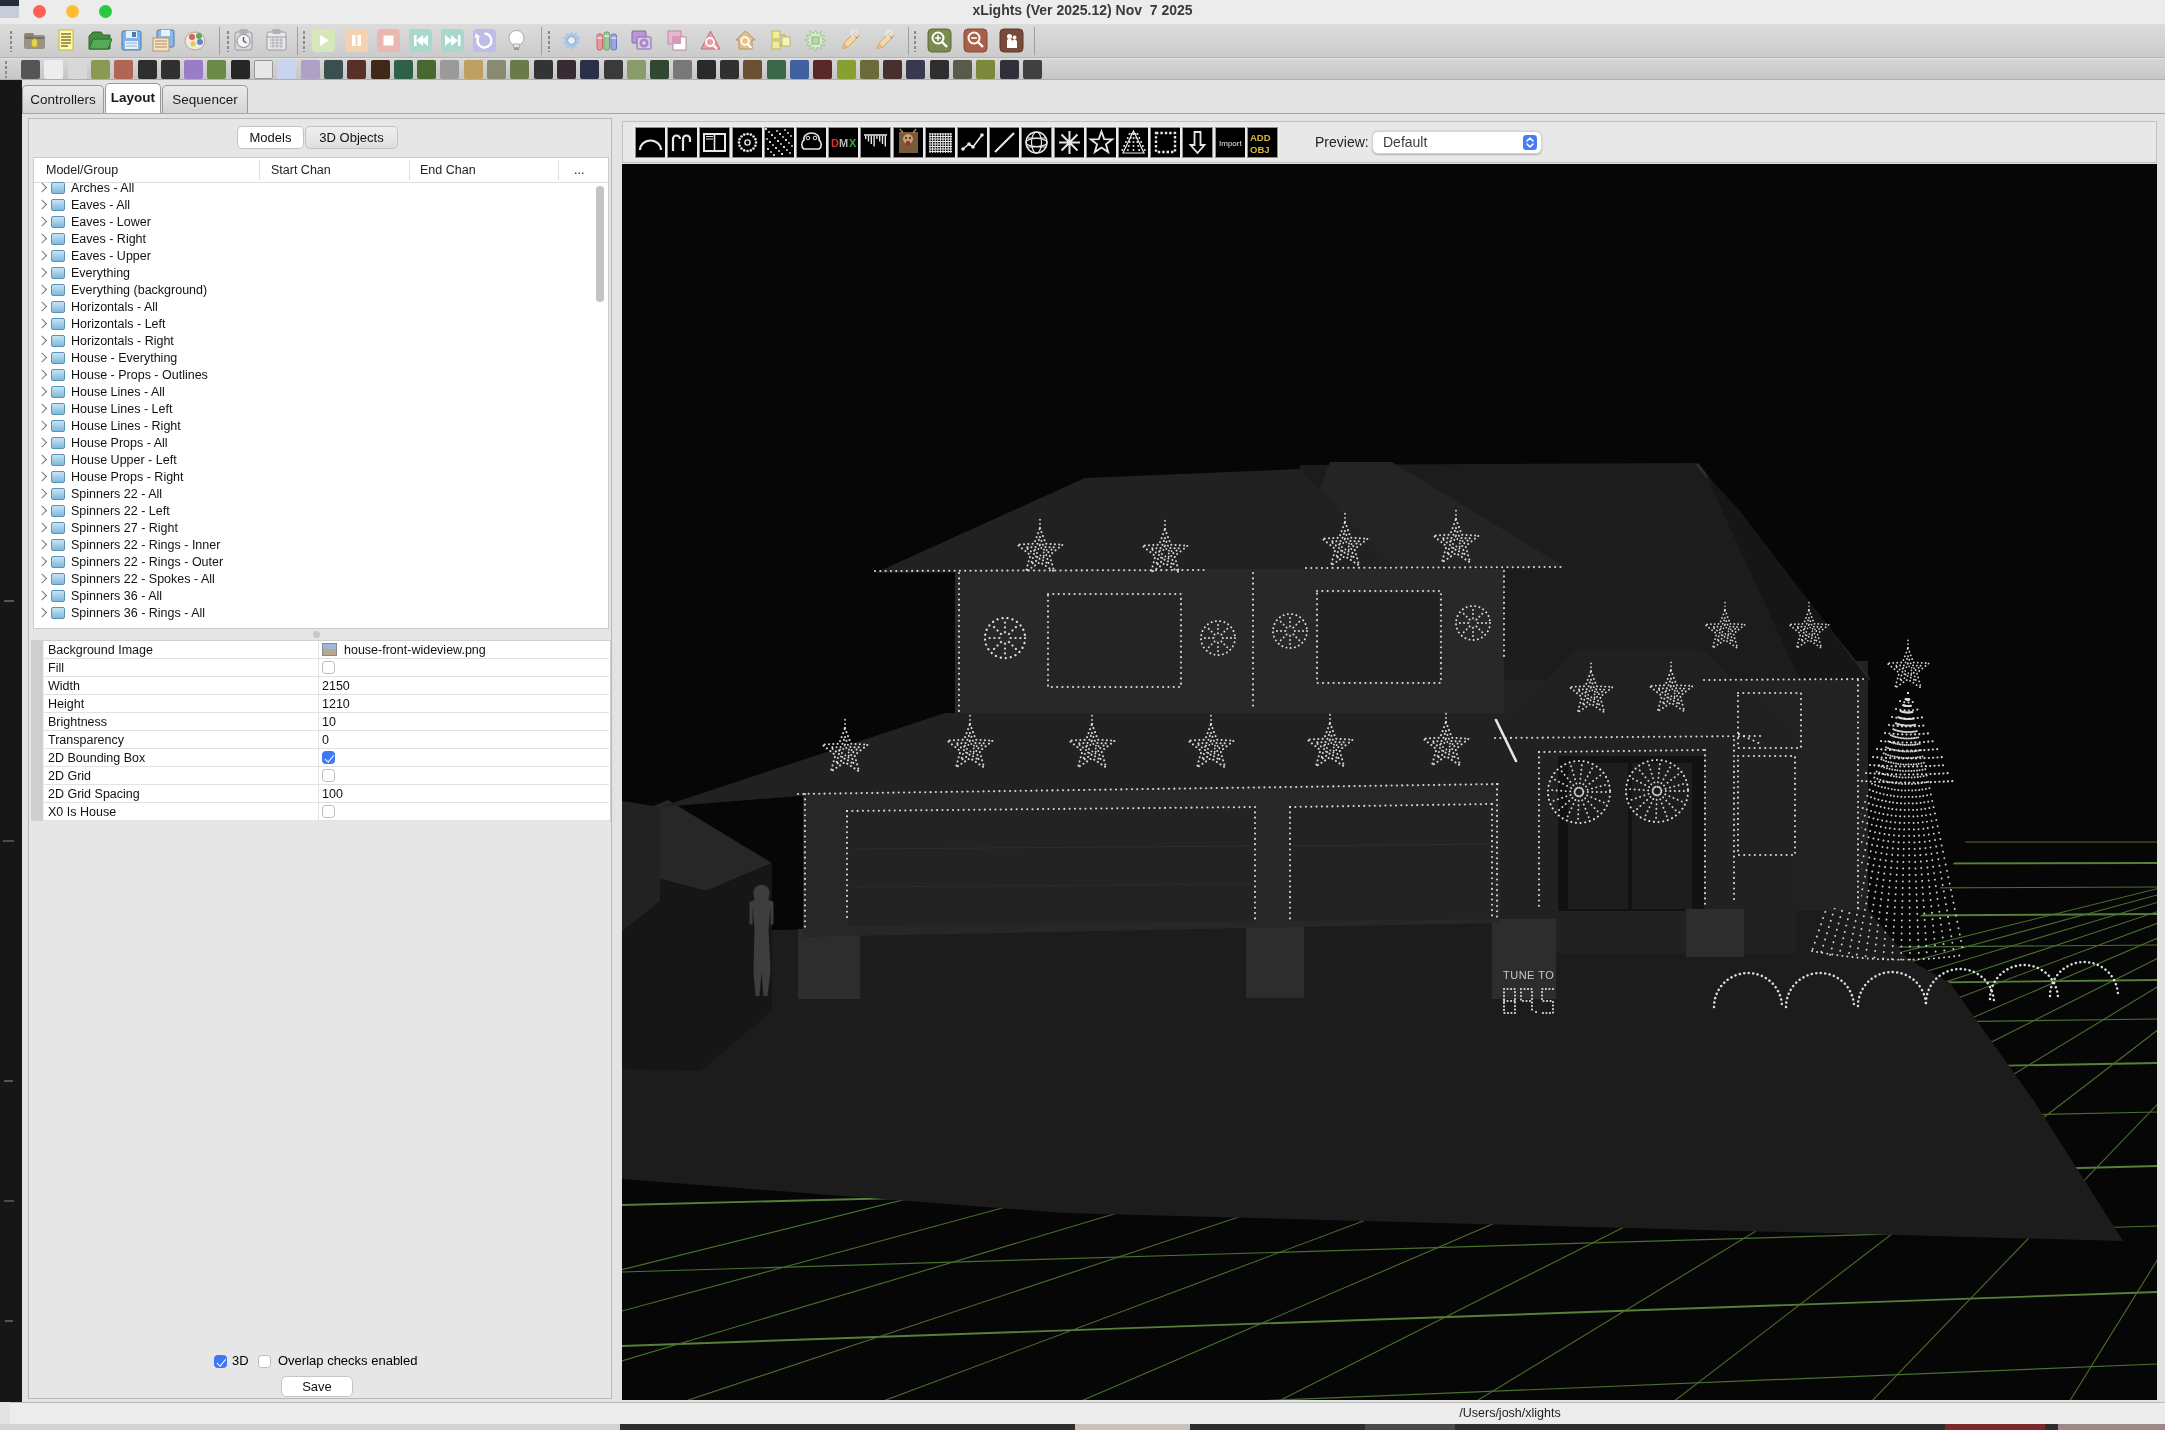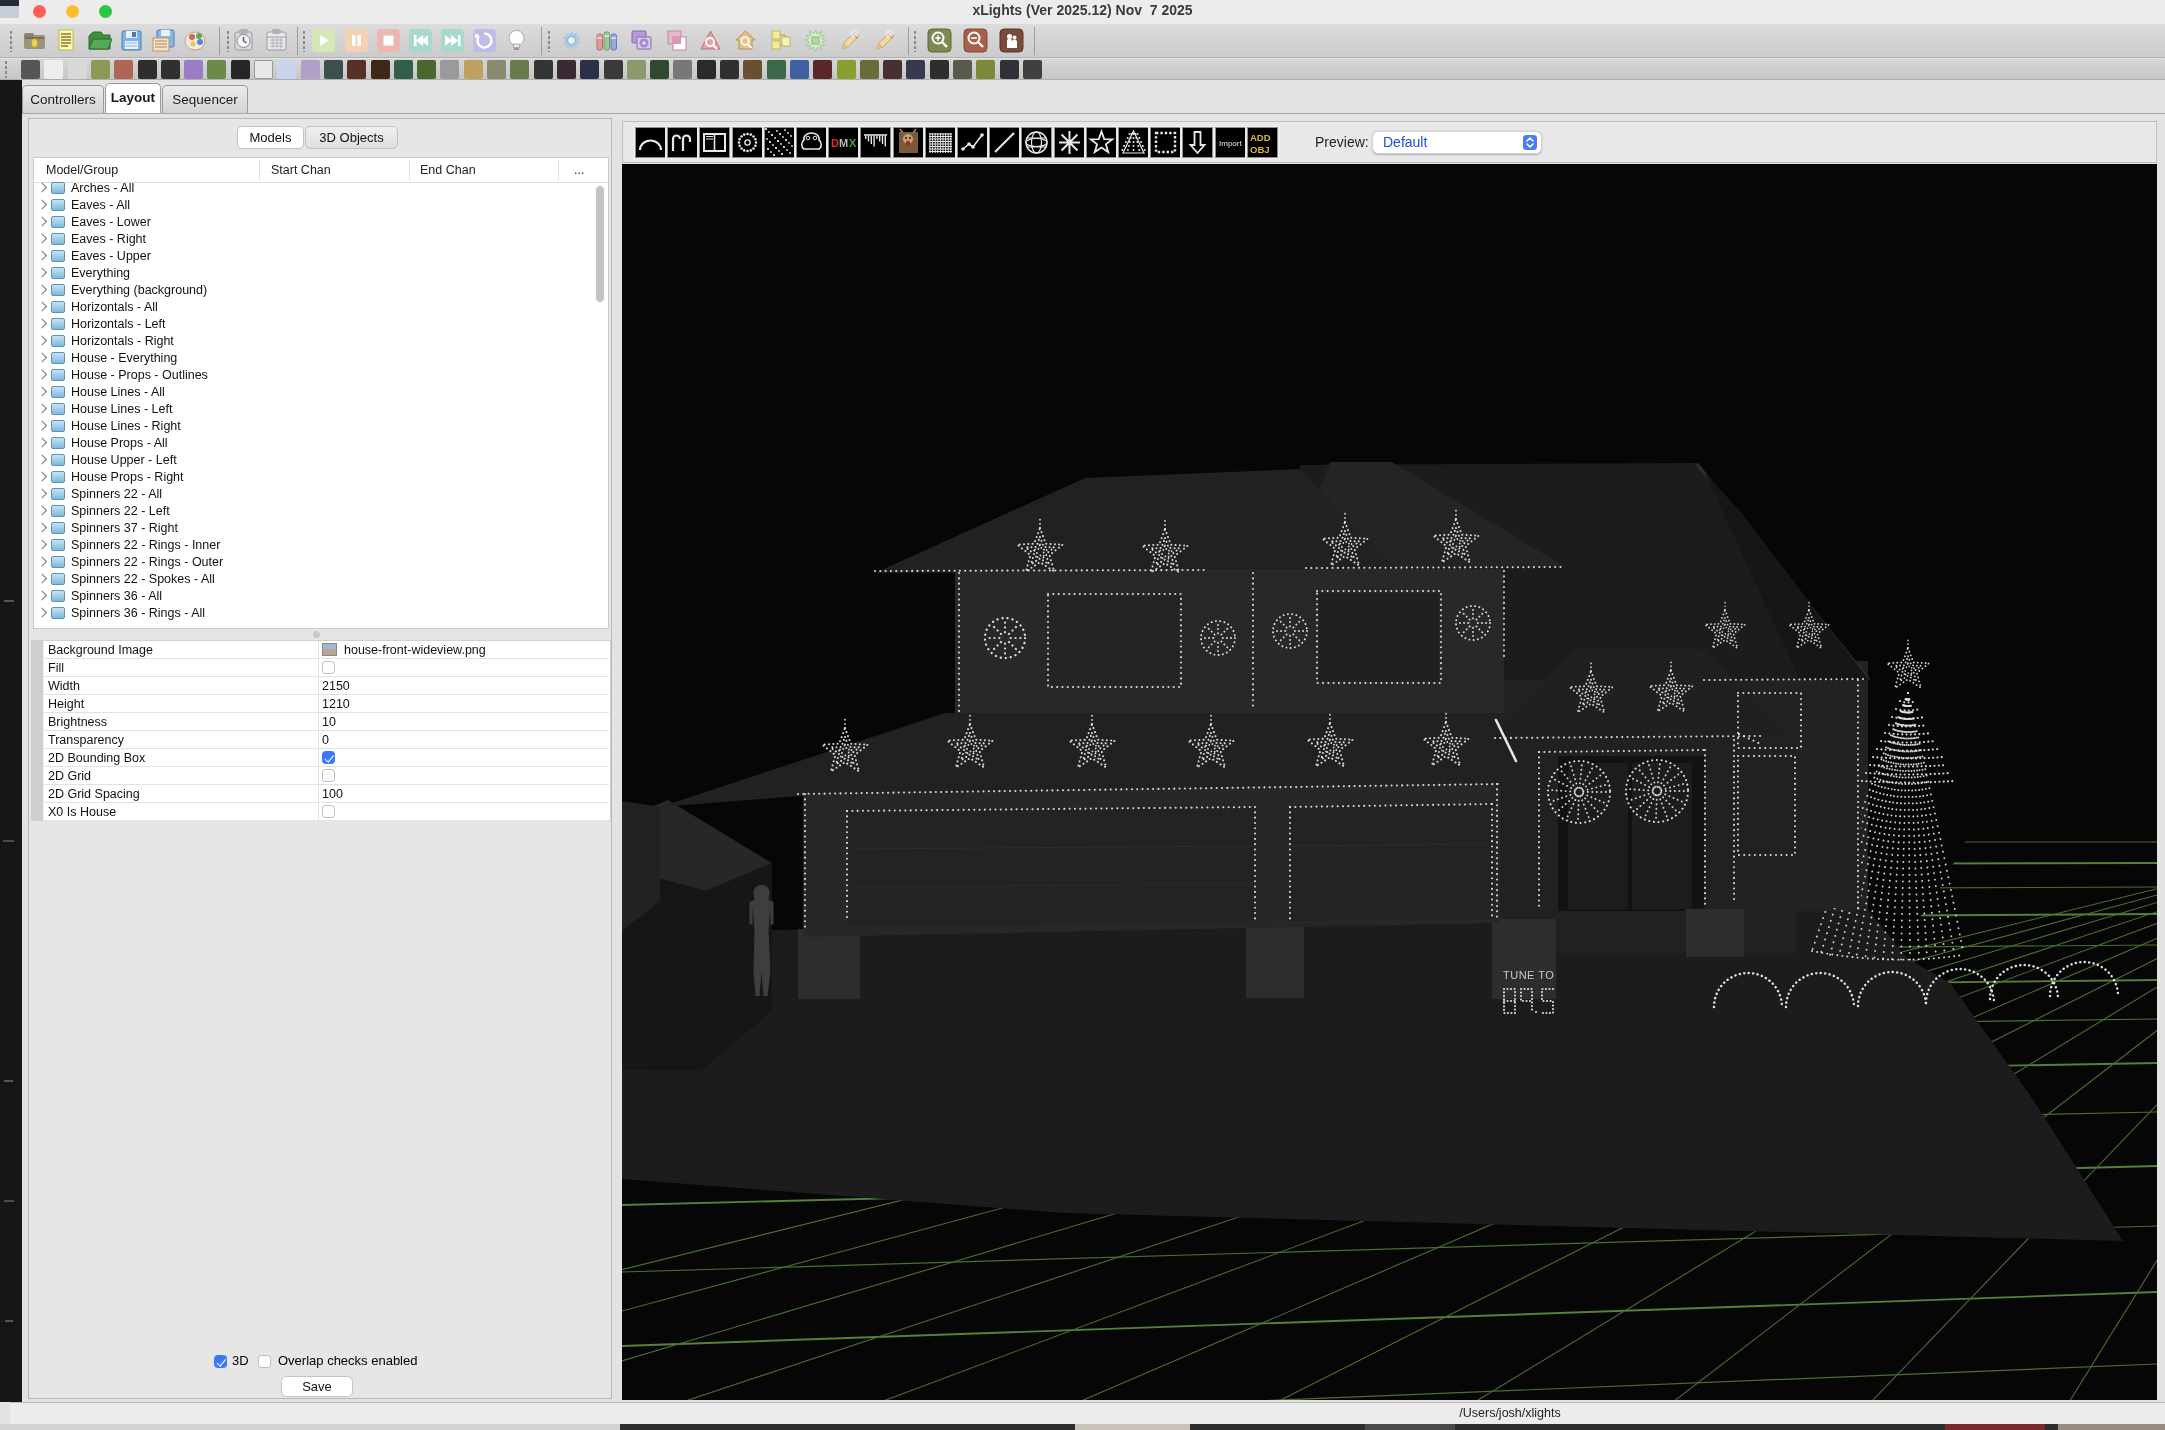--- a/index.html
+++ b/index.html
@@ -374,21 +374,21 @@
           <div class="tname">Spinners 22 - All</div>
         </div>
 <div class="trow" style="top:345px">
           <div class="chev" style="transform:rotate(45deg) translate(-1px,1px);border:none;border-right:1.5px solid #777;border-top:1.5px solid #777"></div>
           <div class="fold"></div>
           <div class="tname">Spinners 22 - Left</div>
         </div>
 <div class="trow" style="top:362px">
           <div class="chev" style="transform:rotate(45deg) translate(-1px,1px);border:none;border-right:1.5px solid #777;border-top:1.5px solid #777"></div>
           <div class="fold"></div>
-          <div class="tname">Spinners 37 - Right</div>
+          <div class="tname">Spinners 27 - Right</div>
         </div>
 <div class="trow" style="top:379px">
           <div class="chev" style="transform:rotate(45deg) translate(-1px,1px);border:none;border-right:1.5px solid #777;border-top:1.5px solid #777"></div>
           <div class="fold"></div>
           <div class="tname">Spinners 22 - Rings - Inner</div>
         </div>
 <div class="trow" style="top:396px">
           <div class="chev" style="transform:rotate(45deg) translate(-1px,1px);border:none;border-right:1.5px solid #777;border-top:1.5px solid #777"></div>
           <div class="fold"></div>
           <div class="tname">Spinners 22 - Rings - Outer</div>
@@ -660,21 +660,21 @@
         </svg></div>
 <div class="mbtn" style="left:591.6px"><svg style="" width="29" height="29" viewBox="0 0 29 29">
           <text x="3" y="18" font-family="Liberation Sans" font-size="8" fill="#e8e8e8">Import</text>
         </svg></div>
 <div class="mbtn" style="left:623.8000000000001px"><svg style="" width="29" height="29" viewBox="0 0 29 29">
           <text x="2" y="13" font-family="Liberation Sans" font-size="9.5" font-weight="bold" fill="#d8b840">ADD</text>
           <text x="2" y="25" font-family="Liberation Sans" font-size="9.5" font-weight="bold" fill="#d8b840">OBJ</text>
         </svg></div>
       <div style="position:absolute;left:692px;top:12px;font-size:14px;font-weight:normal;color:#222">Preview:</div>
       <div style="position:absolute;left:749px;top:9px;width:170px;height:23px;background:#fff;border:1px solid #d4d4d4;border-radius:6px;box-shadow:0 0.5px 1.5px rgba(0,0,0,.25)">
-        <div style="position:absolute;left:10px;top:2px;font-size:14px;color:#1d4ed8">Default</div>
+        <div style="position:absolute;left:10px;top:2px;font-size:14px;color:#404040">Default</div>
         <div style="position:absolute;right:4px;top:3px;width:14px;height:15px;background:#477cf4;border-radius:3.5px"><svg style="" width="14" height="15" viewBox="0 0 14 15">
             <path d="M4 6l3-3 3 3M4 9l3 3 3-3" fill="none" stroke="#fff" stroke-width="1.6" stroke-linecap="round" stroke-linejoin="round" <="" svg=""></path>
           </svg></div>
       </div>
     </div>
   <svg width="1535" height="1236" viewBox="622 163 1535 1236" style="position:absolute;left:600px;top:50px">
       <rect x="622" y="163" width="1535" height="1237" fill="#060606"></rect>
       <g clip-path="url(#gridclip)">
         <path d="M622 841L2157 841" stroke="#48702f" stroke-width="1.2"></path>
         <path d="M622 865L2157 862" stroke="#578039" stroke-width="1.9"></path>

